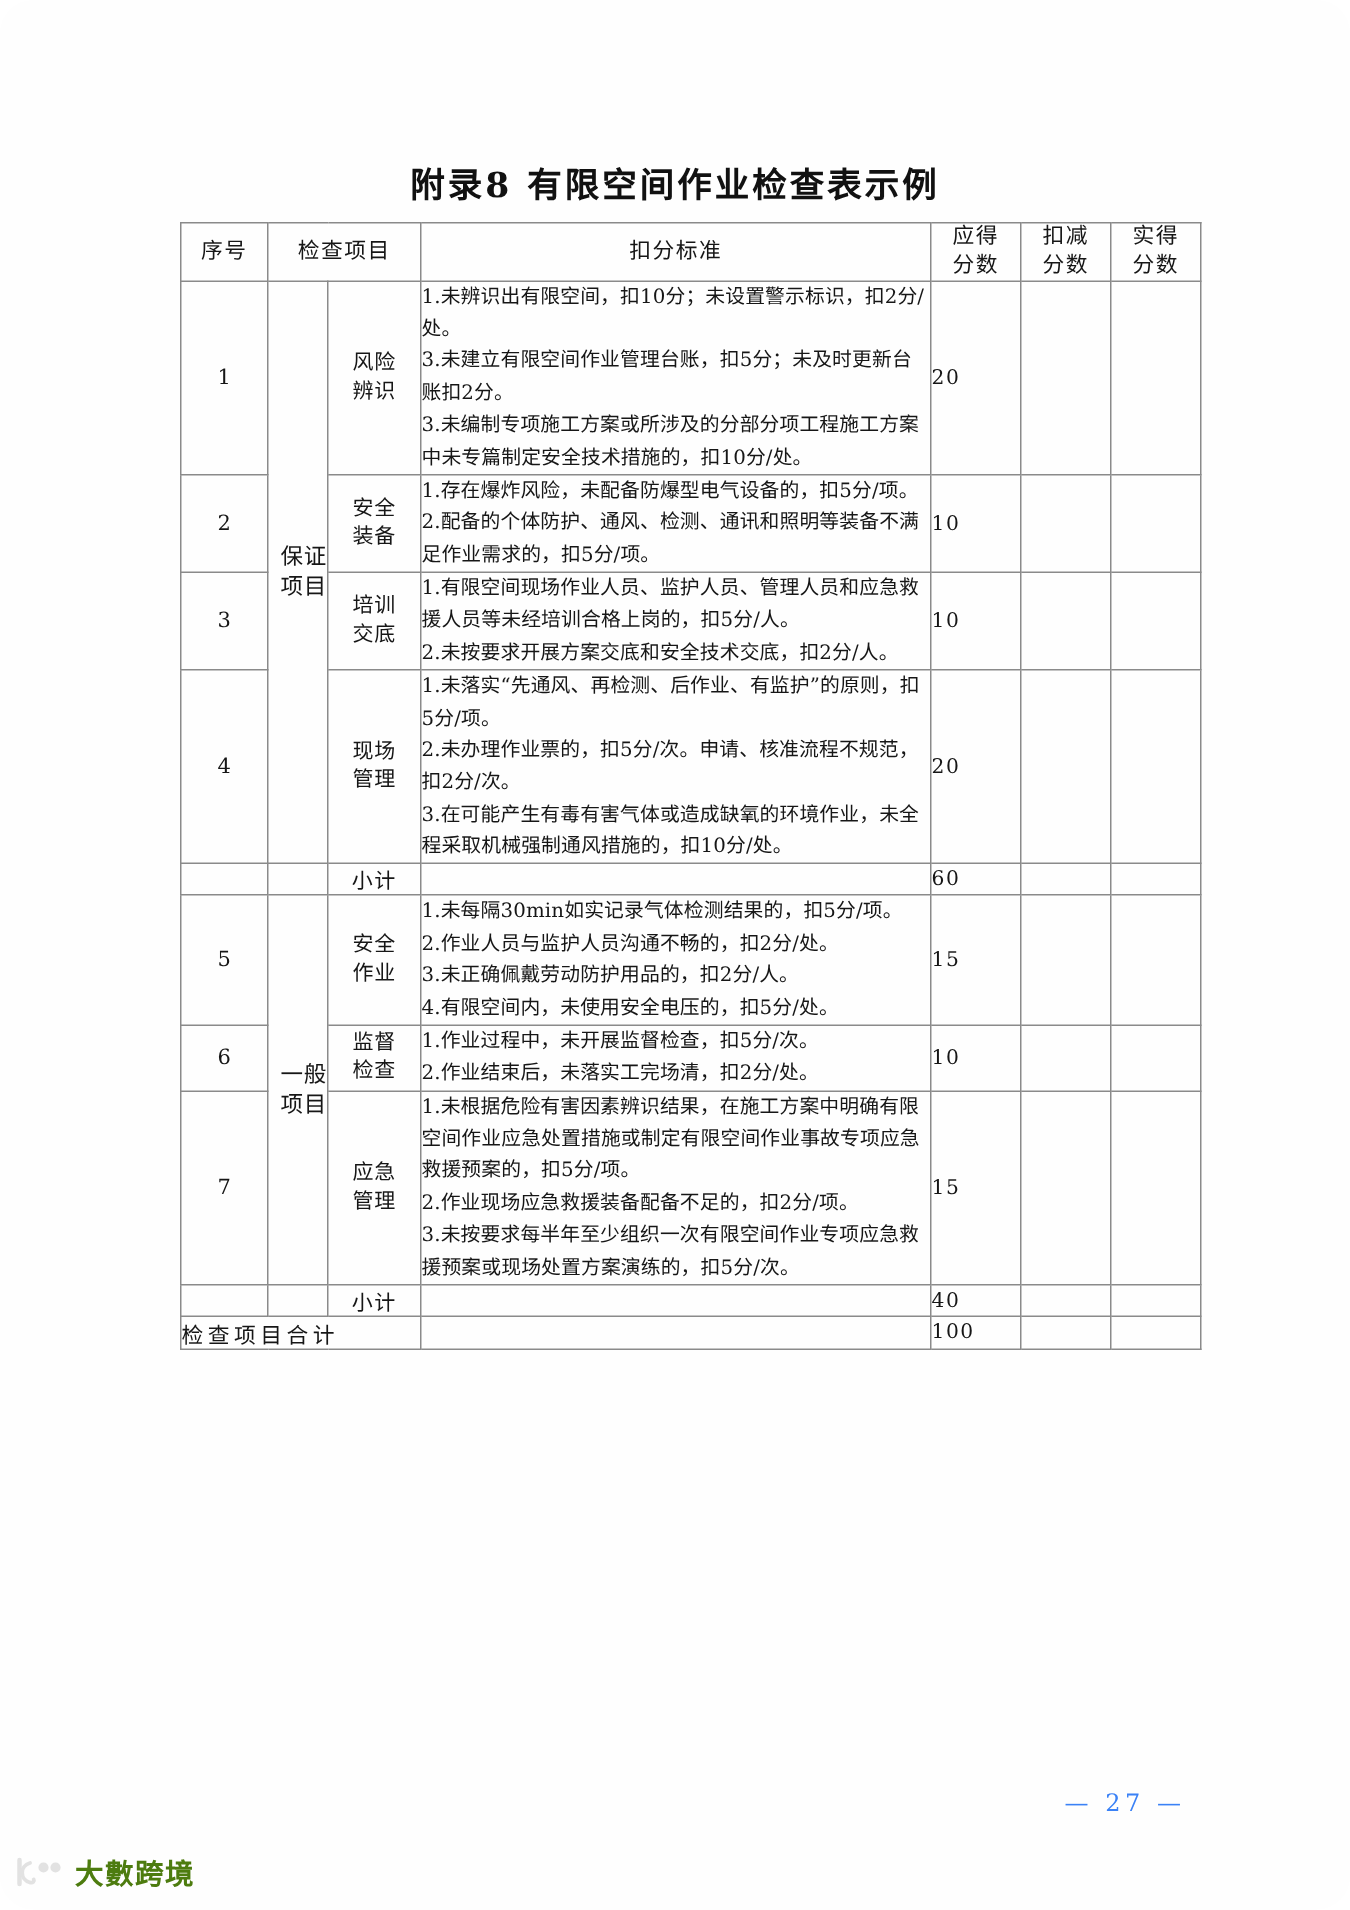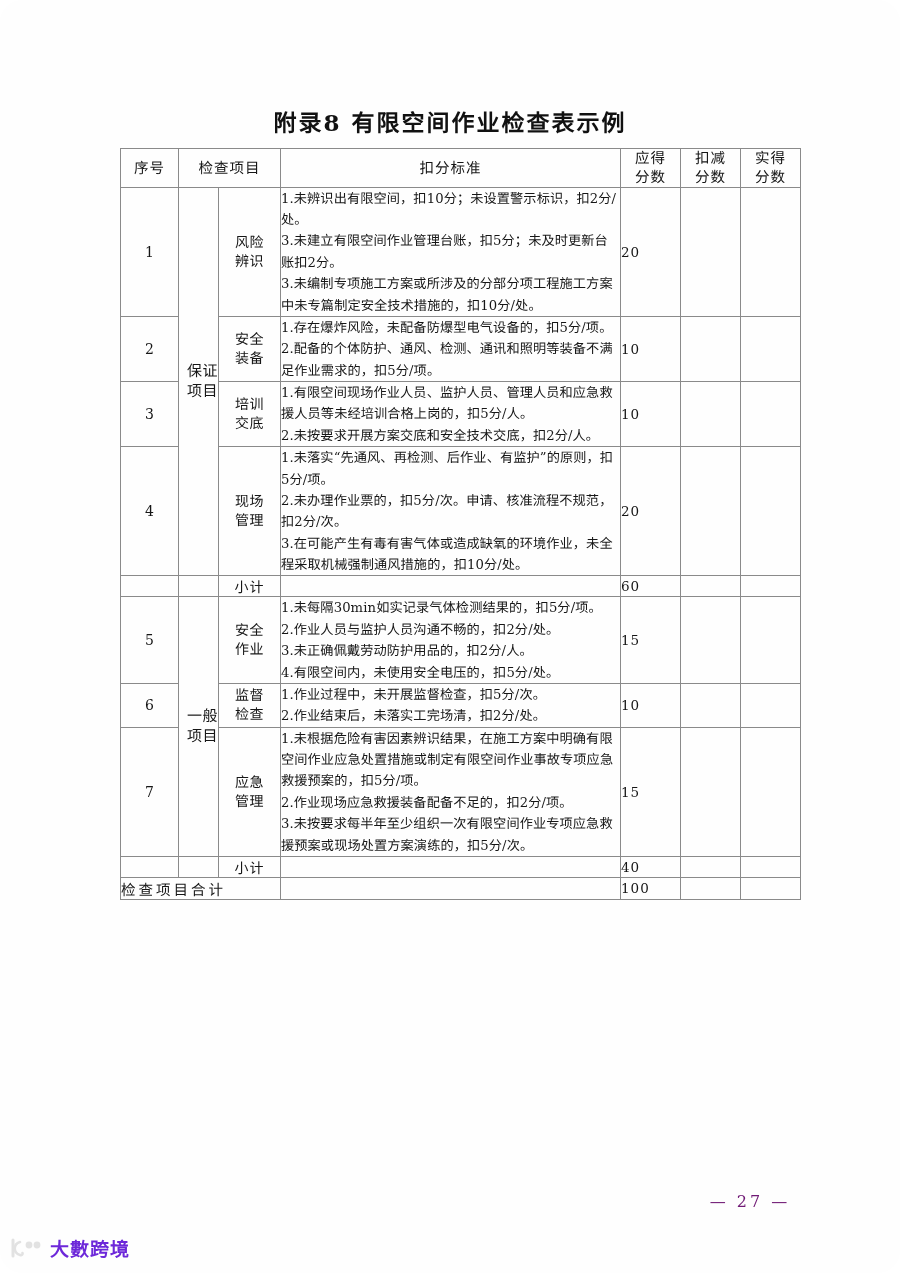--- a/index.html
+++ b/index.html
@@ -141,21 +141,21 @@
   .blank-cell { }
 
   
   .page-number {
     position: absolute;
     top: 1192px;
     left: 0;
     width: 900px;
     text-align: center;
     font-size: 16px;
-    color: #701a75;
+    color: #3b82f6;
     letter-spacing: 3px;
     padding-right: 0;
   }
   .page-number-inner {
     display: inline-block;
     margin-left: 600px;
   }
 
   
   .watermark {
@@ -169,21 +169,21 @@
     user-select: none;
   }
   .wm-icon {
     width: 34px;
     height: 22px;
     position: relative;
     display: inline-block;
   }
   .wm-text {
     font-size: 19px;
-    color: #6d28d9;
+    color: #4d7c0f;
     font-family: "DejaVu Sans", "Liberation Sans", sans-serif;
     font-weight: 700;
     letter-spacing: 1px;
   }
 </style>
 </head>
 <body>
 
 <div class="page">
 

